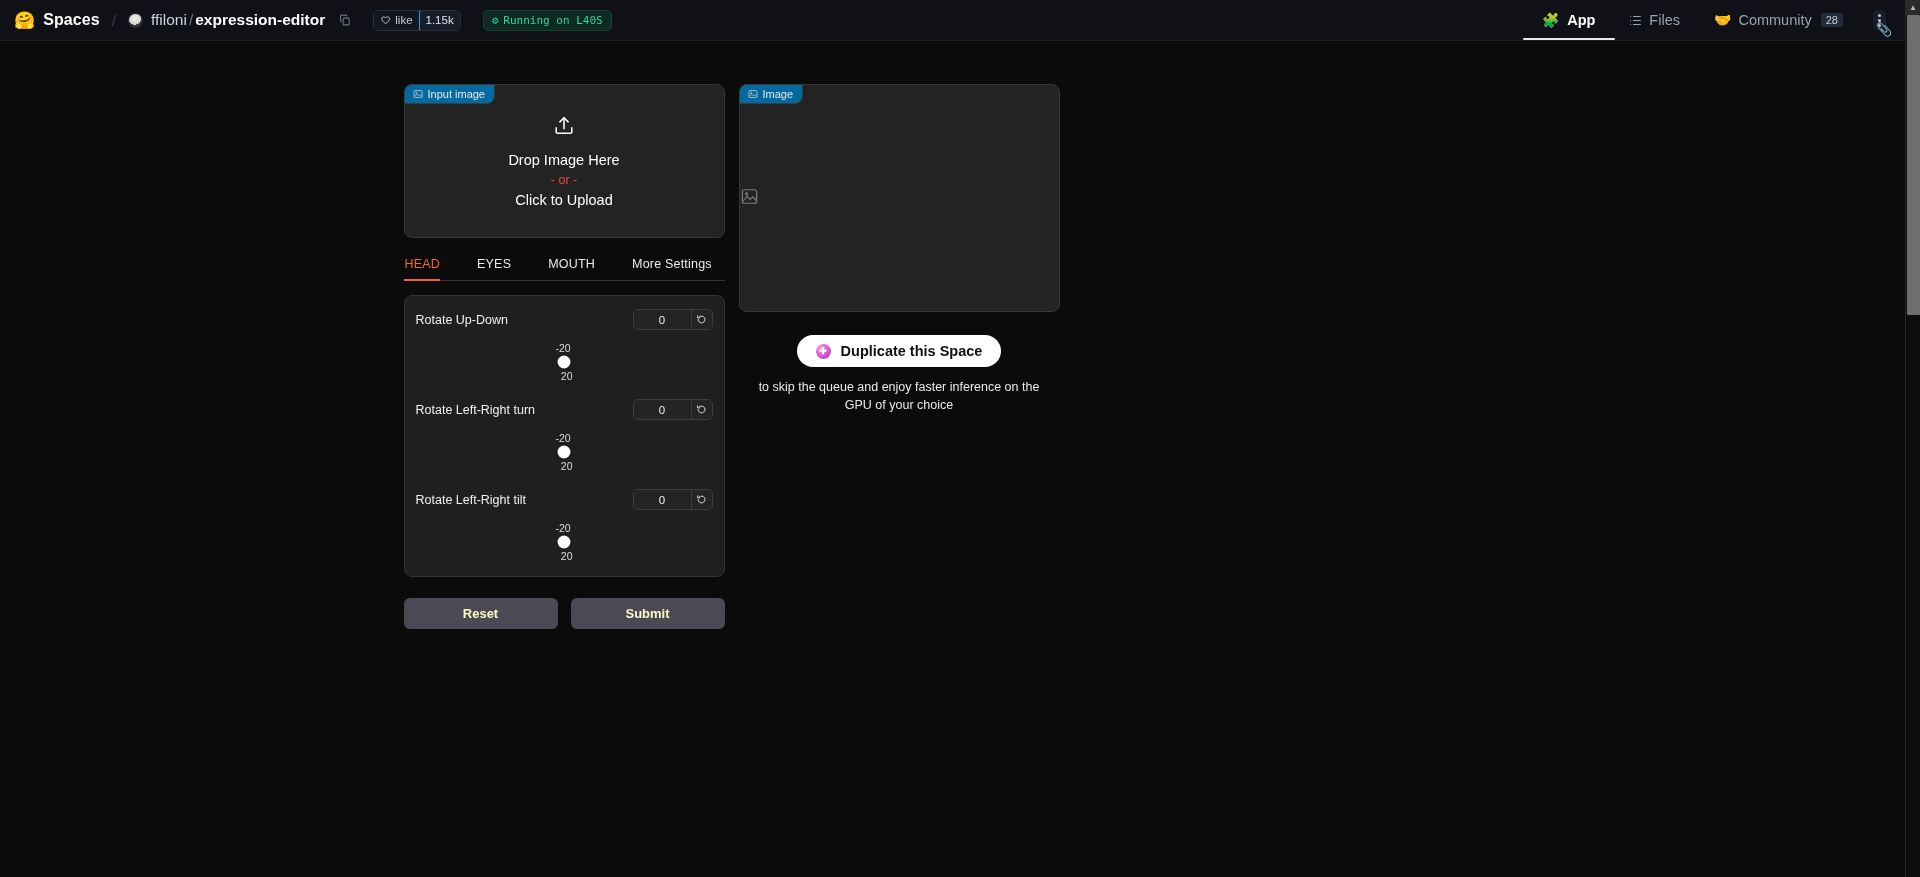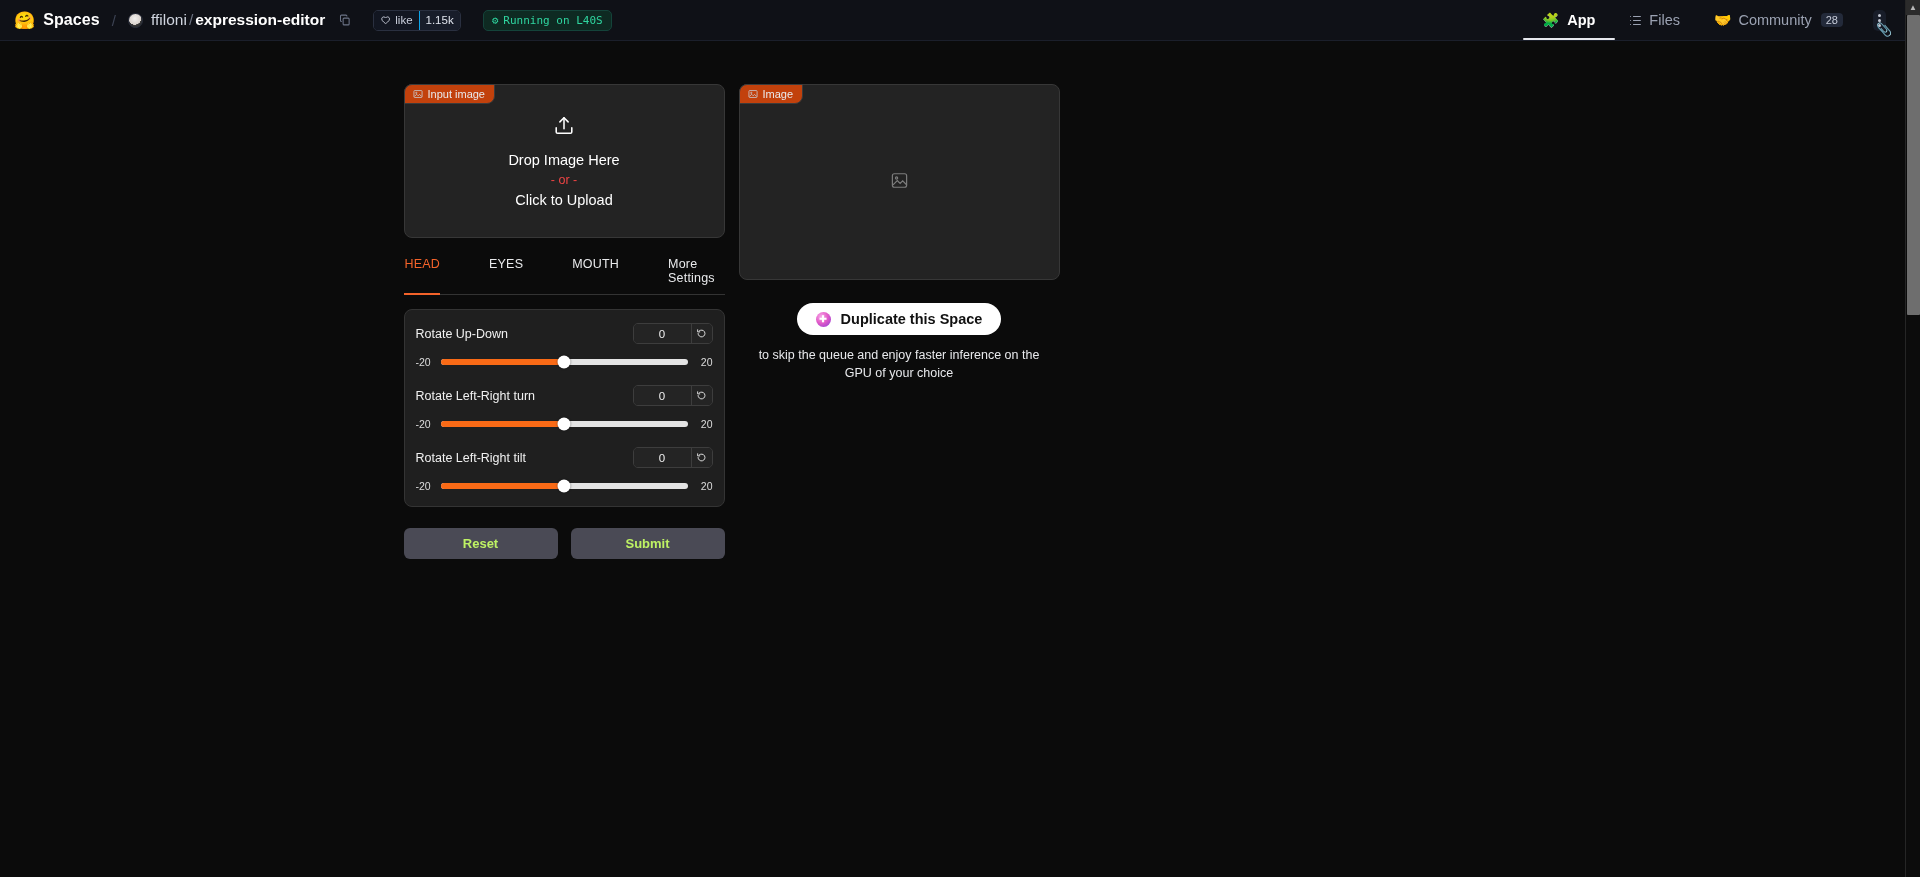--- a/index.html
+++ b/index.html
@@ -127,41 +127,41 @@
   .col-right { width: 321px; }
 
   
   .block {
     position: relative; background: #232323; border: 1px solid #373737;
     border-radius: 8px;
   }
   .block-label {
     position: absolute; top: -1px; left: -1px;
     display: flex; align-items: center; gap: 5px;
-    background: #c2410c; border: 1px solid #3b3b3b;
+    background: #0369a1; border: 1px solid #3b3b3b;
     border-top-left-radius: 8px; border-bottom-right-radius: 8px;
     padding: 3px 9px 3px 8px; font-size: 11px; color: #e9eaec;
     z-index: 2;
   }
   .label-ico { color: #c9cbd0; display: inline-flex; }
 
   
   .dropzone {
     height: 152px; display: flex; flex-direction: column;
     align-items: center; justify-content: center; gap: 0;
     color: #ffffff;
   }
   .up-arrow { color: #ffffff; margin-bottom: 11px; }
   .dz-line1 { font-size: 14.5px; color: #ffffff; }
   .dz-or { font-size: 12.5px; color: #ef4444; margin: 5px 0; }
   .dz-line2 { font-size: 14.5px; color: #ffffff; }
 
   
   .tabs {
-    display: flex; gap: 12px; margin-top: 11px;
+    display: flex; gap: 0; margin-top: 11px;
     border-bottom: 1px solid #333333;
   }
   .tab {
     padding: 8px 12px 9px 1px; margin-right: 24px;
     font-size: 12.5px; color: #e9eaec; position: relative;
     letter-spacing: .2px;
   }
   .tab.active { color: #f4632a; }
   .tab.active::after {
     content: ""; position: absolute; left: 0; right: 12px; bottom: -1px;
@@ -185,21 +185,21 @@
   .num-box {
     width: 57px; display: flex; align-items: center; justify-content: center;
     font-size: 11.5px; color: #efefef; background: #242424;
   }
   .reset-btn {
     width: 21px; display: flex; align-items: center; justify-content: center;
     border-left: 1px solid #3d3d3d; color: #e3e3e3; font-size: 11px;
     background: #242424;
   }
   .sl-track-row {
-    display: flex; align-items: center; gap: 8px; margin-top: 12px;
+    display: flex; align-items: center; gap: 8px; margin-top: 12px; flex-direction: column;
   }
   .sl-min, .sl-max { font-size: 10.5px; color: #dcdcdc; width: 17px; }
   .sl-max { text-align: right; }
   .track {
     position: relative; flex: 1; height: 6px; border-radius: 4px;
     background: #e4e4e4;
   }
   .track-fill {
     position: absolute; left: 0; top: 0; bottom: 0;
     background: #f96a16; border-radius: 4px;
@@ -208,27 +208,27 @@
     position: absolute; top: 50%; width: 13px; height: 13px;
     border-radius: 50%; background: #ffffff;
     transform: translate(-50%, -50%);
     box-shadow: 0 0 2px rgba(0,0,0,.6);
   }
 
   
   .actions { display: flex; gap: 13px; margin-top: 21px; }
   .act-btn {
     flex: 1; height: 31px; border-radius: 6px;
-    background: #4a4a55; color: #bef264;
+    background: #4a4a55; color: #fef9c3;
     font-size: 13px; font-weight: bold;
     display: flex; align-items: center; justify-content: center;
   }
 
   
-  .out-block { height: 196px; display: flex; align-items: center; justify-content: center; }
+  .out-block { height: 228px; display: flex; align-items: center; }
   .img-placeholder { color: #7d7d7d; }
 
   
   .dup-wrap { margin-top: 23px; text-align: center; }
   .dup-btn {
     display: inline-flex; align-items: center; gap: 10px;
     background: #ffffff; color: #111111;
     border-radius: 999px; padding: 8px 19px;
     font-size: 14.5px; font-weight: bold;
   }

